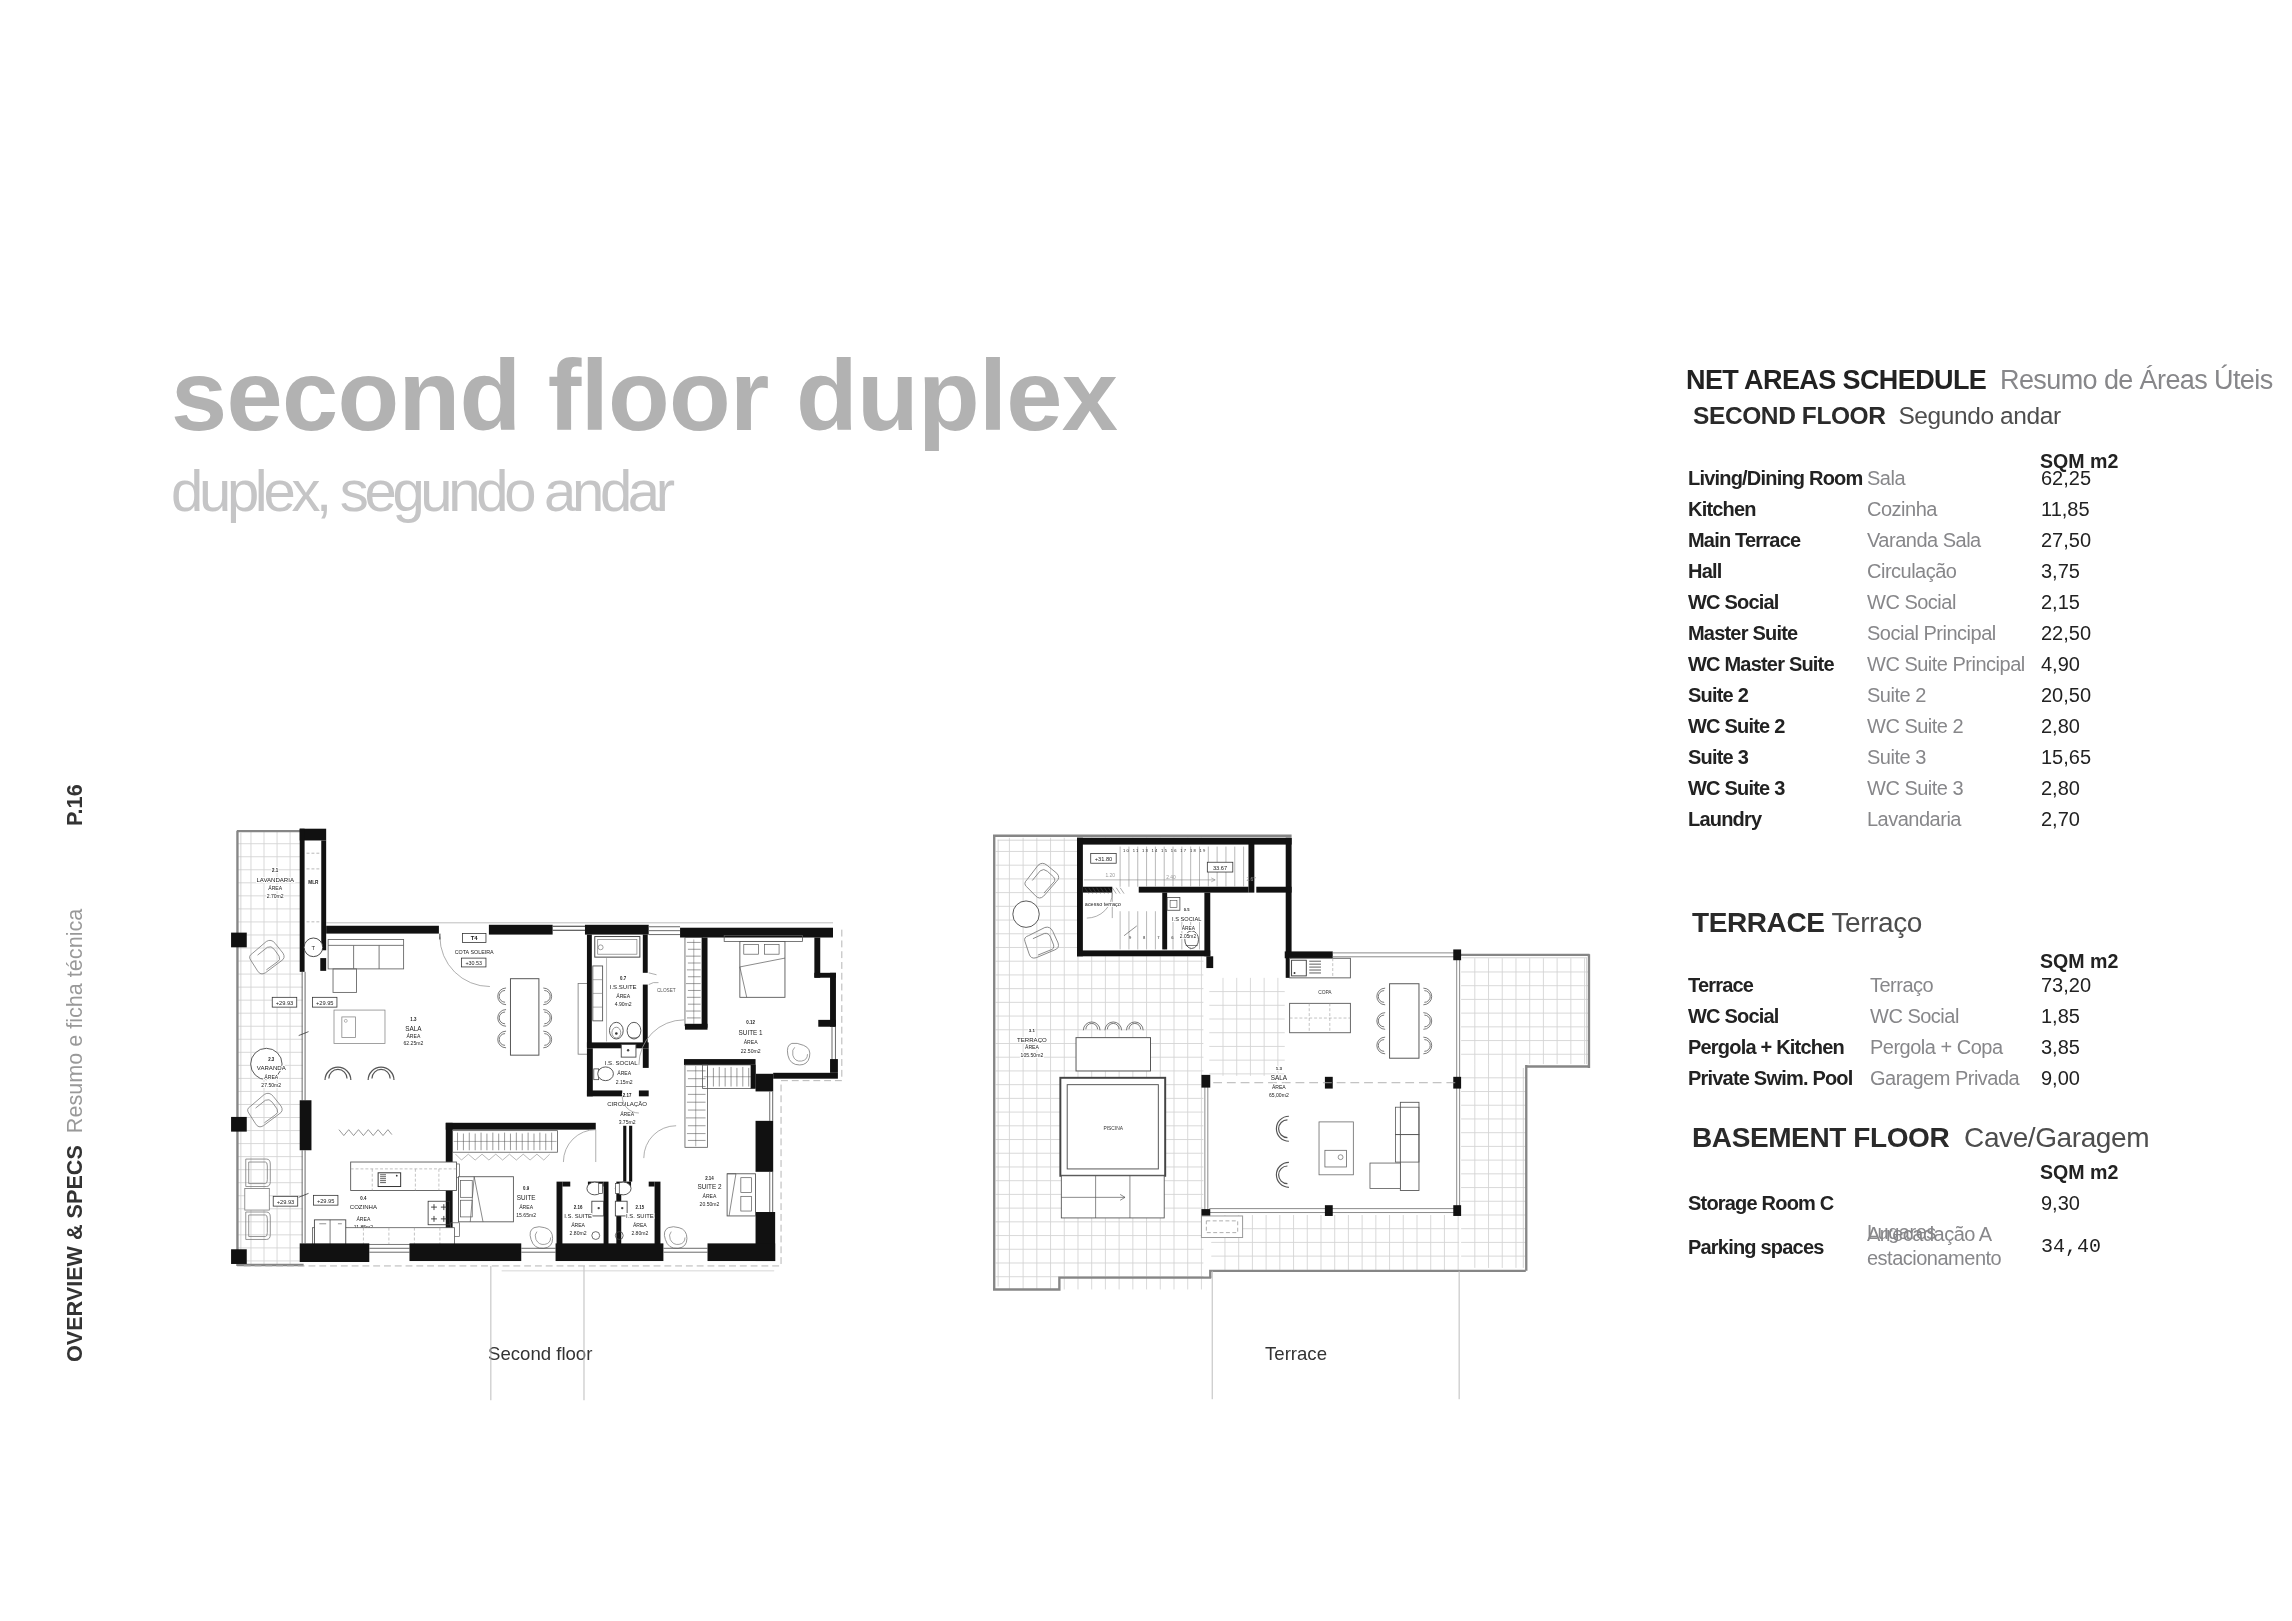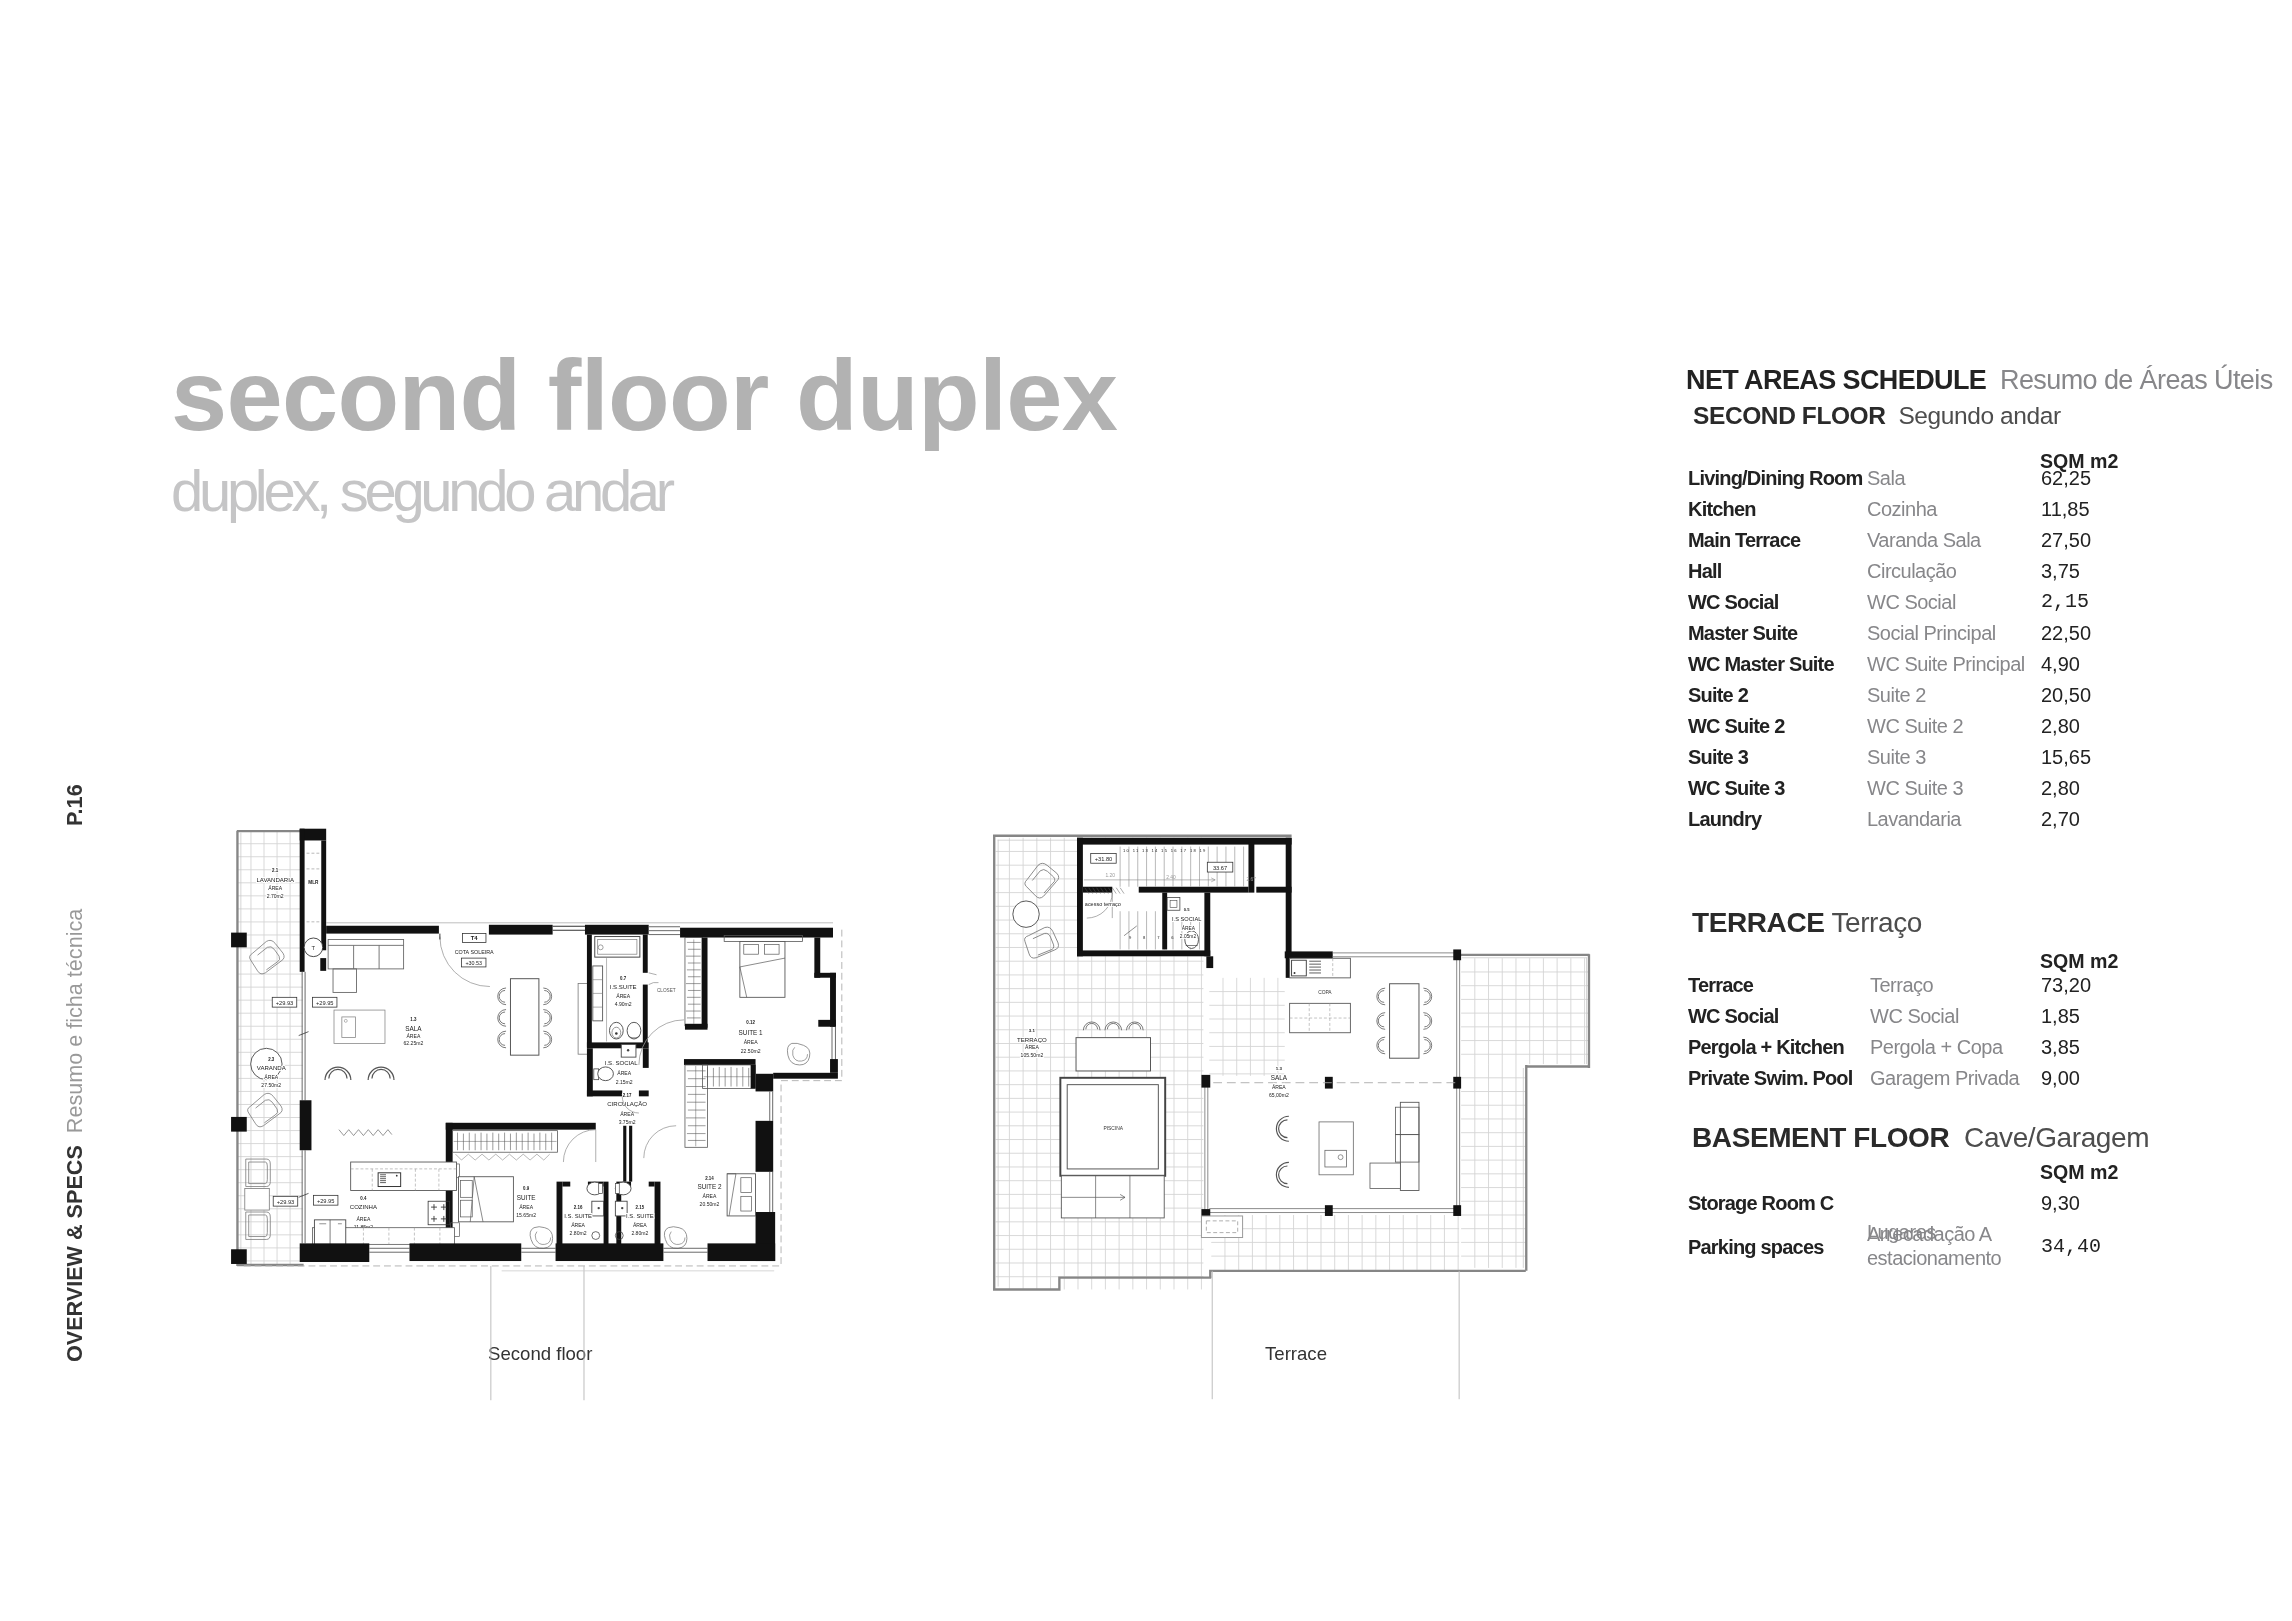--- a/index.html
+++ b/index.html
@@ -38,21 +38,21 @@
 <div class="abs row1 b dk" style="left:1688px;top:530px;letter-spacing:-0.8px;">Main Terrace</div>
 <div class="abs row1 gy" style="left:1867px;top:530px;letter-spacing:-0.5px;">Varanda Sala</div>
 <div class="abs row1 dk" style="left:2041px;top:530px;">27,50</div>
 
 <div class="abs row1 b dk" style="left:1688px;top:561px;letter-spacing:-0.8px;">Hall</div>
 <div class="abs row1 gy" style="left:1867px;top:561px;letter-spacing:-0.5px;">Circulação</div>
 <div class="abs row1 dk" style="left:2041px;top:561px;text-align:right;">3,75</div>
 
 <div class="abs row1 b dk" style="left:1688px;top:592px;letter-spacing:-0.8px;">WC Social</div>
 <div class="abs row1 gy" style="left:1867px;top:592px;letter-spacing:-0.5px;">WC Social</div>
-<div class="abs row1 dk" style="left:2041px;top:592px;font-family:Liberation Mono, monospace;">2,15</div>
+<div class="abs row1 dk" style="left:2041px;top:592px;">2,15</div>
 
 <div class="abs row1 b dk" style="left:1688px;top:623px;letter-spacing:-0.8px;">Master Suite</div>
 <div class="abs row1 gy" style="left:1867px;top:623px;letter-spacing:-0.5px;">Social Principal</div>
 <div class="abs row1 dk" style="left:2041px;top:623px;">22,50</div>
 
 <div class="abs row1 b dk" style="left:1688px;top:654px;letter-spacing:-0.8px;">WC Master Suite</div>
 <div class="abs row1 gy" style="left:1867px;top:654px;letter-spacing:-0.5px;">WC Suite Principal</div>
 <div class="abs row1 dk" style="left:2041px;top:654px;">4,90</div>
 
 <div class="abs row1 b dk" style="left:1688px;top:685px;letter-spacing:-0.8px;">Suite 2</div>

